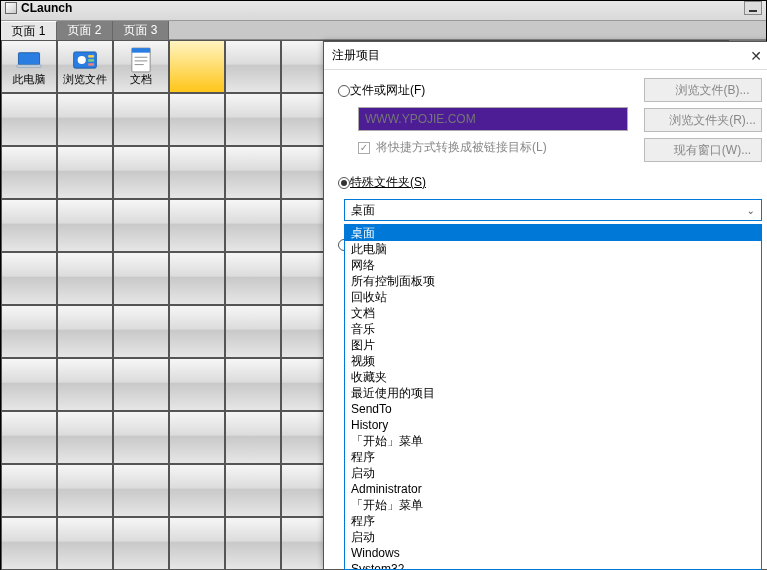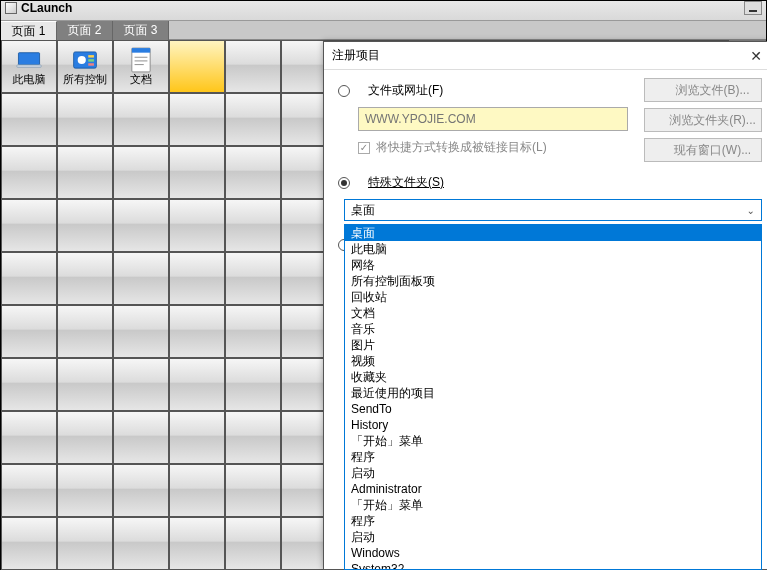--- a/index.html
+++ b/index.html
@@ -116,42 +116,42 @@
   display:flex; align-items:center; justify-content:center;
   cursor:pointer;
   font-size: 14px;
   color: #333;
 }
 .dialog-body {
   padding: 12px 14px;
   position: relative;
 }
 .form-row {
-  display:flex; align-items:center; gap:18px;
+  display:flex; align-items:center; gap:0;
   margin-bottom: 8px;
 }
 .radio {
   width: 12px; height: 12px;
   border: 1px solid #555;
   border-radius: 50%;
   display:inline-flex; align-items:center; justify-content:center;
   background: #fff;
 }
 .radio.checked::after {
   content:"";
   width:6px; height:6px; border-radius:50%;
   background:#333;
 }
 .text-input {
   width: 270px;
   height: 24px;
   border: 1px solid #aaa;
   padding: 0 6px;
   color: #888;
-  background: #fef9c3;
+  background: #4c1d95;
   font-size: 12px;
   margin-left: 20px;
 }
 .side-btns {
   position: absolute;
   right: 14px;
   top: 8px;
   display:flex; flex-direction:column; gap:6px;
 }
 .side-btn {
@@ -249,21 +249,21 @@
         <div class="cell">
           <div class="cell-icon icon-ctrl">
             <svg viewBox="0 0 32 24">
               <rect x="2" y="2" width="28" height="20" rx="2" fill="#2a7de1" stroke="#15559e"></rect>
               <circle cx="12" cy="12" r="5" fill="#fff"></circle>
               <rect x="20" y="6" width="7" height="3" fill="#ffd24a"></rect>
               <rect x="20" y="11" width="7" height="3" fill="#7bd37b"></rect>
               <rect x="20" y="16" width="7" height="3" fill="#f08080"></rect>
             </svg>
           </div>
-          <div class="cell-label">所有控制</div>
+          <div class="cell-label">浏览文件</div>
         </div>
         <div class="cell">
           <div class="cell-icon icon-doc">
             <svg viewBox="0 0 24 28">
               <rect x="2" y="1" width="20" height="26" rx="1" fill="#fff" stroke="#888"></rect>
               <rect x="2" y="1" width="20" height="5" fill="#2a7de1"></rect>
               <line x1="5" y1="11" x2="19" y2="11" stroke="#888"></line>
               <line x1="5" y1="15" x2="19" y2="15" stroke="#888"></line>
               <line x1="5" y1="19" x2="15" y2="19" stroke="#888"></line>
             </svg>

